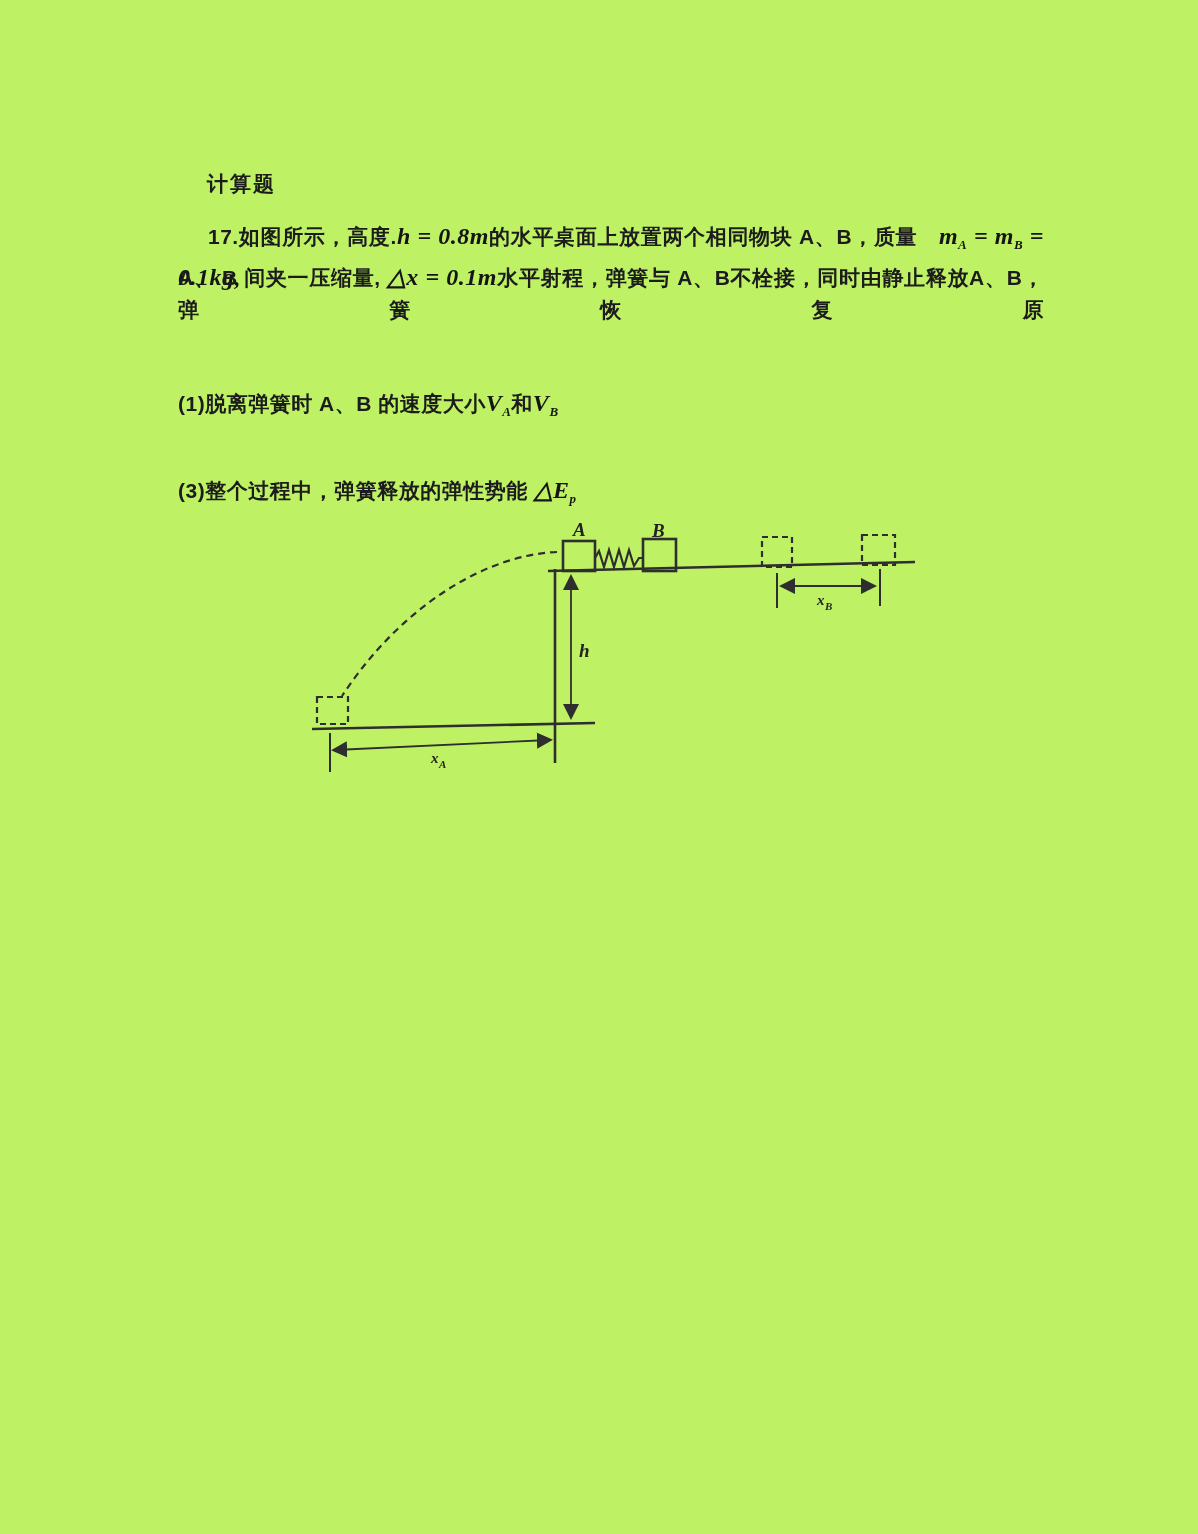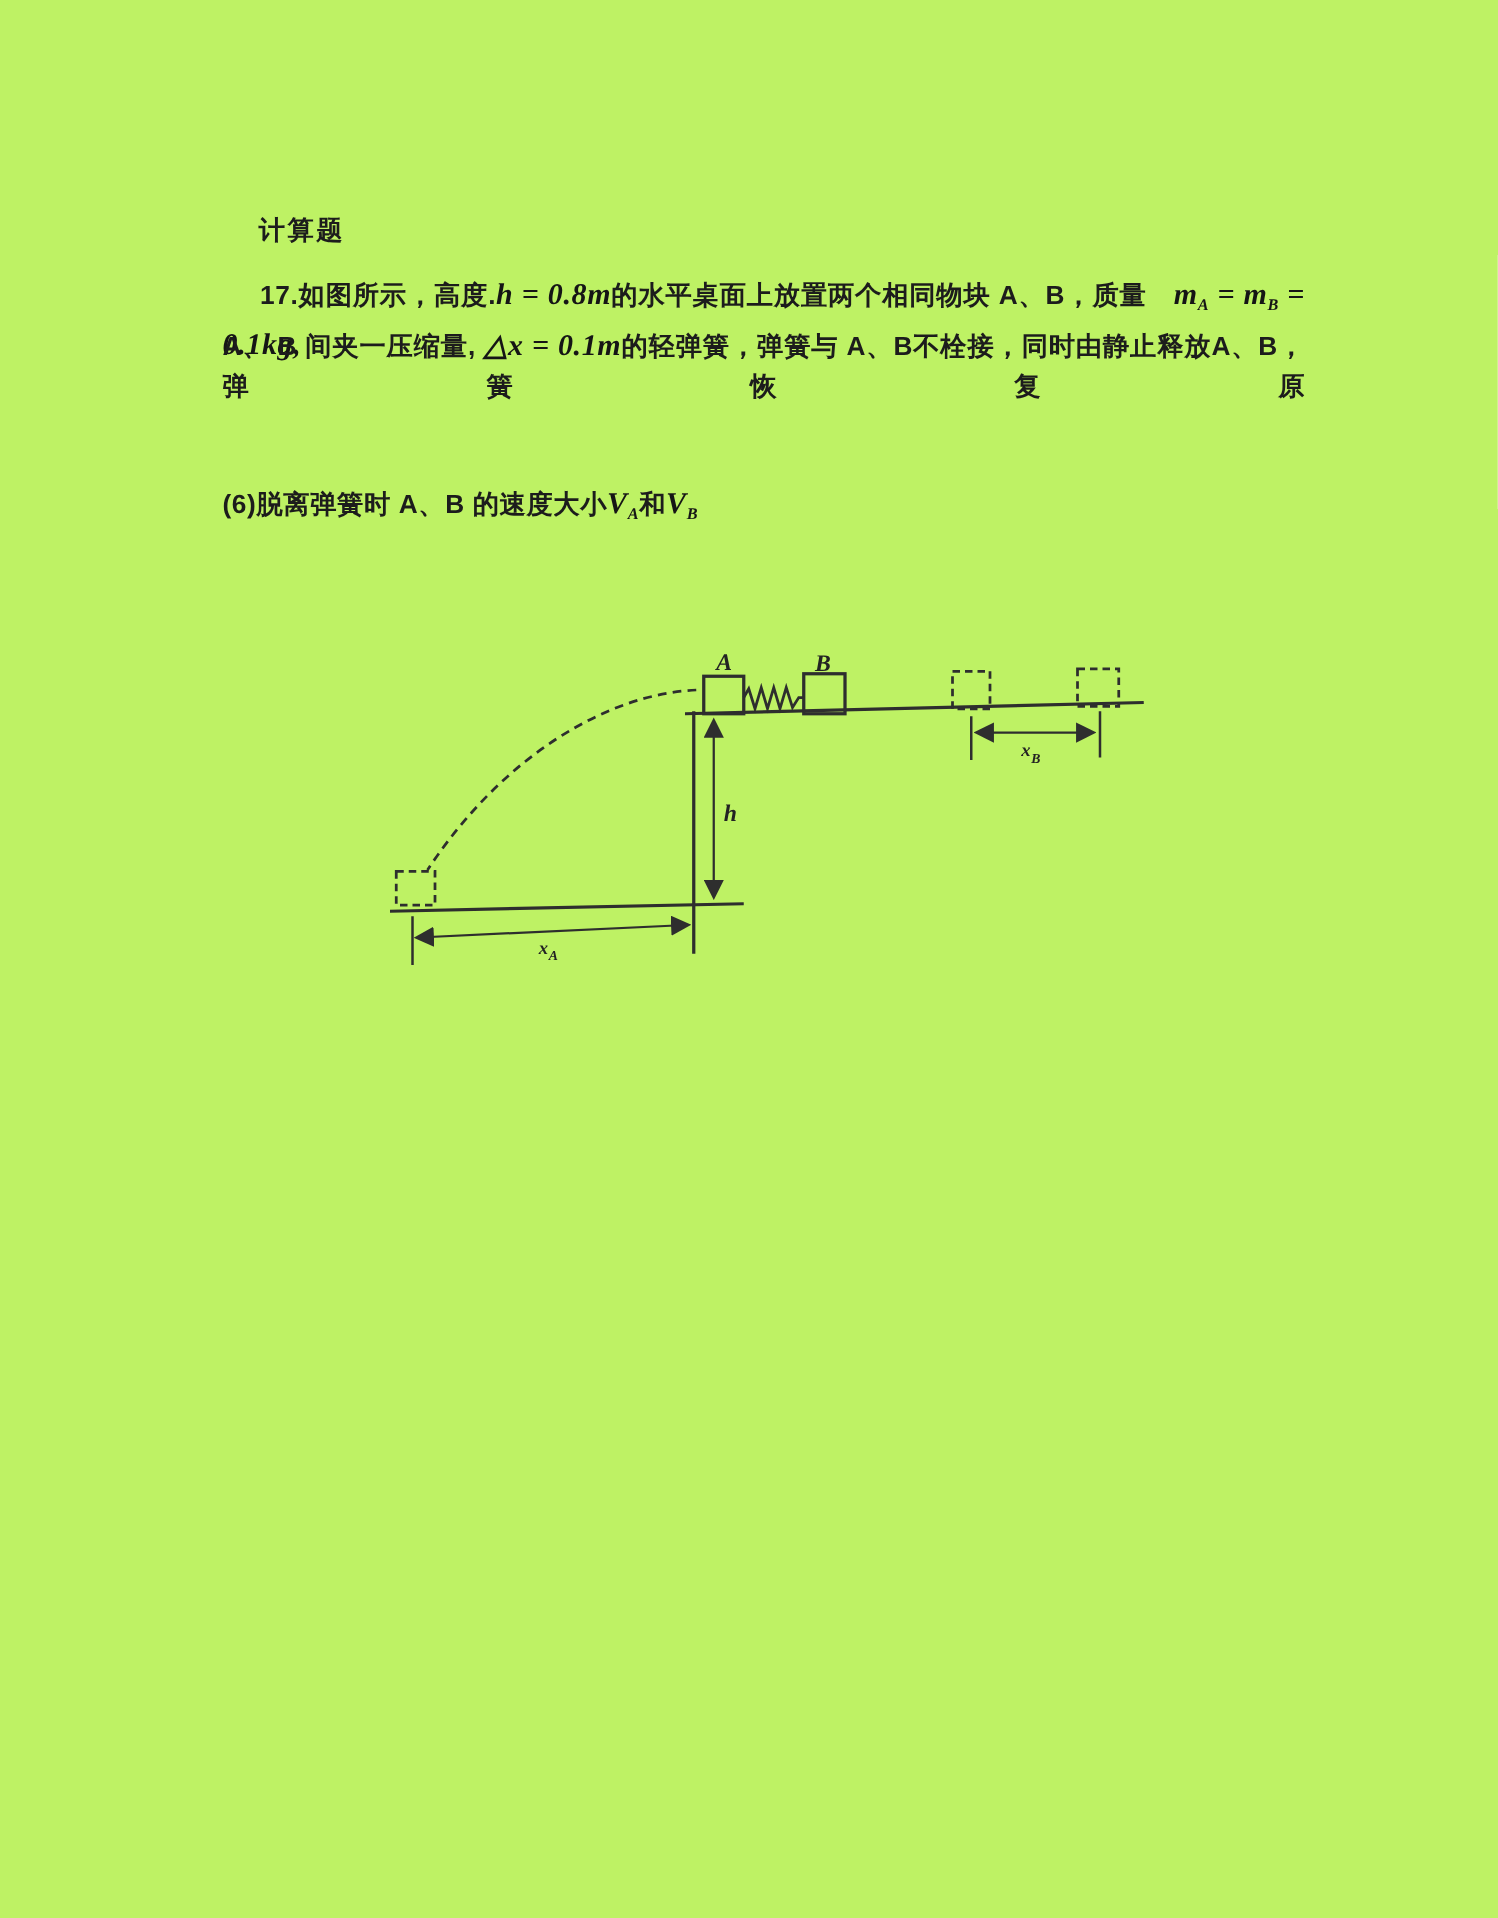--- a/index.html
+++ b/index.html
@@ -31,27 +31,28 @@
 </style>
 </head>
 <body>
 
 <div class="page">
 
   <div class="title cn">计算题</div>
 
   <div class="tline just" style="top:220px;text-indent:30px;"><span class="cn">17.如图所示，高度.</span><span class="mt">h = 0.8m</span><span class="cn">的水平桌面上放置两个相同物块 A、B，质量　</span><span class="mt">m</span><span class="ms">A</span><span class="mt"> = m</span><span class="ms">B</span><span class="mt"> = 0.1kg,</span></div>
 
-  <div class="tline just" style="top:261px;"><span class="cn">A、 B 间夹一压缩量, </span><span class="mt">△x = 0.1m</span><span class="cn">的轻弹簧，弹簧与 A、B不栓接，同时由静止释放A、B，弹簧恢复原</span></div>
+  <div class="tline just" style="top:261px;"><span class="cn">A、 B 间夹一压缩量, </span><span class="mt">△x = 0.1m</span><span class="cn">水平射程，弹簧与 A、B不栓接，同时由静止释放A、B，弹簧恢复原</span></div>
 
 
 
-  <div class="tline" style="top:387px;"><span class="cn">(6)脱离弹簧时 A、B 的速度大小</span><span class="mt">V</span><span class="ms">A</span><span class="cn">和</span><span class="mt">V</span><span class="ms">B</span></div>
+  <div class="tline" style="top:387px;"><span class="cn">(1)脱离弹簧时 A、B 的速度大小</span><span class="mt">V</span><span class="ms">A</span><span class="cn">和</span><span class="mt">V</span><span class="ms">B</span></div>
 
 
+  <div class="tline" style="top:474px;"><span class="cn">(3)整个过程中，弹簧释放的弹性势能 </span><span class="mt">△E</span><span class="ms">p</span></div>
 
   <svg class="diagram" width="650" height="290" viewBox="0 0 650 290">
     <defs>
       <marker id="ah" markerWidth="9" markerHeight="9" viewBox="0 0 10 10" refX="7.5" refY="5" orient="auto-start-reverse">
         <path d="M0,0 L10,5 L0,10 z" fill="#2e2e2e"></path>
       </marker>
     </defs>
 
     <line x1="258" y1="66" x2="625" y2="57" stroke="#2e2e2e" stroke-width="2.6"></line>
 

